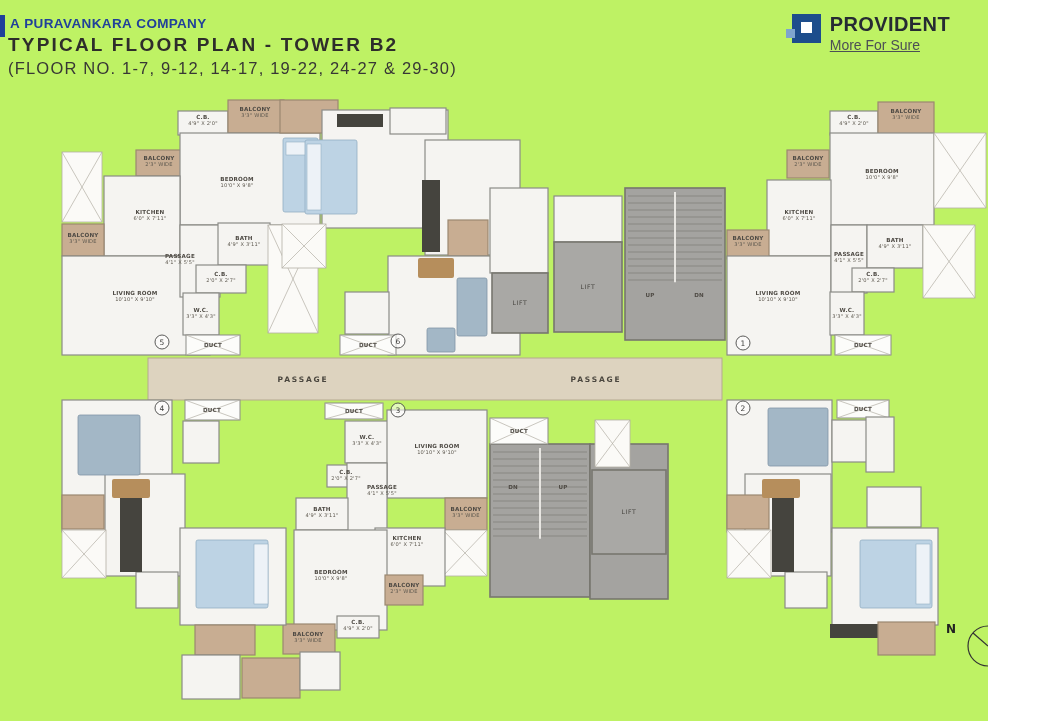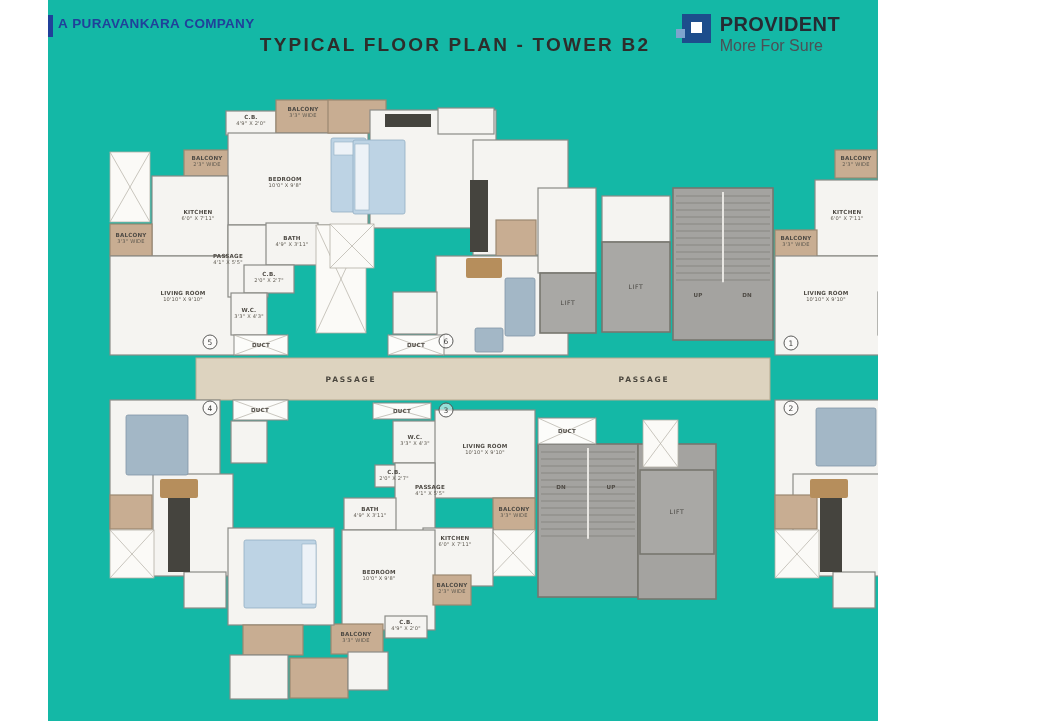--- a/index.html
+++ b/index.html
@@ -1,30 +1,30 @@
 <!DOCTYPE html>
 <html><head>
 <meta charset="utf-8">
 <style>
   html,body{margin:0;padding:0;}
   body{width:1050px;height:721px;font-family:"Liberation Sans",sans-serif;background:#ffffff;}
-  .page{position:relative;width:830px;height:721px;background:#14b8a6;overflow:hidden;margin-left:48px;}
+  .page{position:relative;width:988px;height:721px;background:#bef264;overflow:hidden;}
   .brand-strip{position:absolute;left:0;top:15px;width:5px;height:22px;background:#20409a;}
   .purva{position:absolute;left:10px;top:16px;font-size:13.5px;color:#20409a;letter-spacing:.3px;white-space:nowrap;}
   .pv-a,.pv-co{font-weight:600;}
   .pv-name{font-weight:800;letter-spacing:.4px;}
-  .titles{position:absolute;left:0;right:16px;top:34px;text-align:center;}
+  .titles{position:absolute;left:0;right:16px;top:34px;text-align:left;padding-left:8px;}
   .title{font-size:19px;font-weight:700;letter-spacing:2.2px;color:#2e2d2b;}
   .subtitle{font-size:16.5px;font-weight:500;letter-spacing:1.2px;color:#383735;margin-top:3px;}
   .provident{position:absolute;right:38px;top:14px;display:flex;gap:9px;align-items:flex-start;}
   .prov-mark{width:29px;height:29px;background:#1d4d8c;position:relative;flex:0 0 auto;}
   .pm-inner{position:absolute;left:9px;top:8px;width:11px;height:11px;background:#ffffff;}
   .pm-small{position:absolute;left:-6px;top:15px;width:9px;height:9px;background:#7ea4cd;}
   .prov-name{font-size:20px;font-weight:800;color:#262b33;letter-spacing:.4px;line-height:1;}
-  .prov-tag{font-size:16px;color:#4c4f55;margin-top:3px;}
+  .prov-tag{font-size:14px;color:#4c4f55;margin-top:3px;text-decoration:underline;}
   #plan-svg{position:absolute;left:0;top:0;}
   .lbl-name{font-family:"DejaVu Sans",sans-serif;font-size:5.6px;font-weight:600;fill:#4f4b45;letter-spacing:.2px;}
   .lbl-dim{font-family:"DejaVu Sans",sans-serif;font-size:5.1px;font-weight:500;fill:#5d584f;}
   .lbl-md{font-family:"DejaVu Sans",sans-serif;font-size:6.2px;font-weight:500;fill:#474540;letter-spacing:.6px;}
   .lbl-lg{font-family:"DejaVu Sans",sans-serif;font-size:7.5px;font-weight:600;fill:#4a463e;letter-spacing:1.8px;}
   .unit-num{font-family:"DejaVu Sans",sans-serif;font-size:7.5px;font-weight:500;fill:#3c3c3a;}
   .compass-n{font-family:"DejaVu Sans",sans-serif;font-size:12px;font-weight:600;fill:#222222;}
 </style>
 </head>
 <body>
@@ -33,20 +33,21 @@
   <div class="brand-strip"></div>
 
   <div class="purva">
     <span class="pv-a">A</span>
     <span class="pv-name">PURAVANKARA</span>
     <span class="pv-co">COMPANY</span>
   </div>
 
   <div class="titles">
     <div class="title">TYPICAL FLOOR PLAN - TOWER B2</div>
+    <div class="subtitle">(FLOOR NO. 1-7, 9-12, 14-17, 19-22, 24-27 &amp; 29-30)</div>
   </div>
 
   <div class="provident">
     <div class="prov-mark">
       <span class="pm-inner"></span>
       <span class="pm-small"></span>
     </div>
     <div class="prov-text">
       <div class="prov-name">PROVIDENT</div>
       <div class="prov-tag">More For Sure</div>

